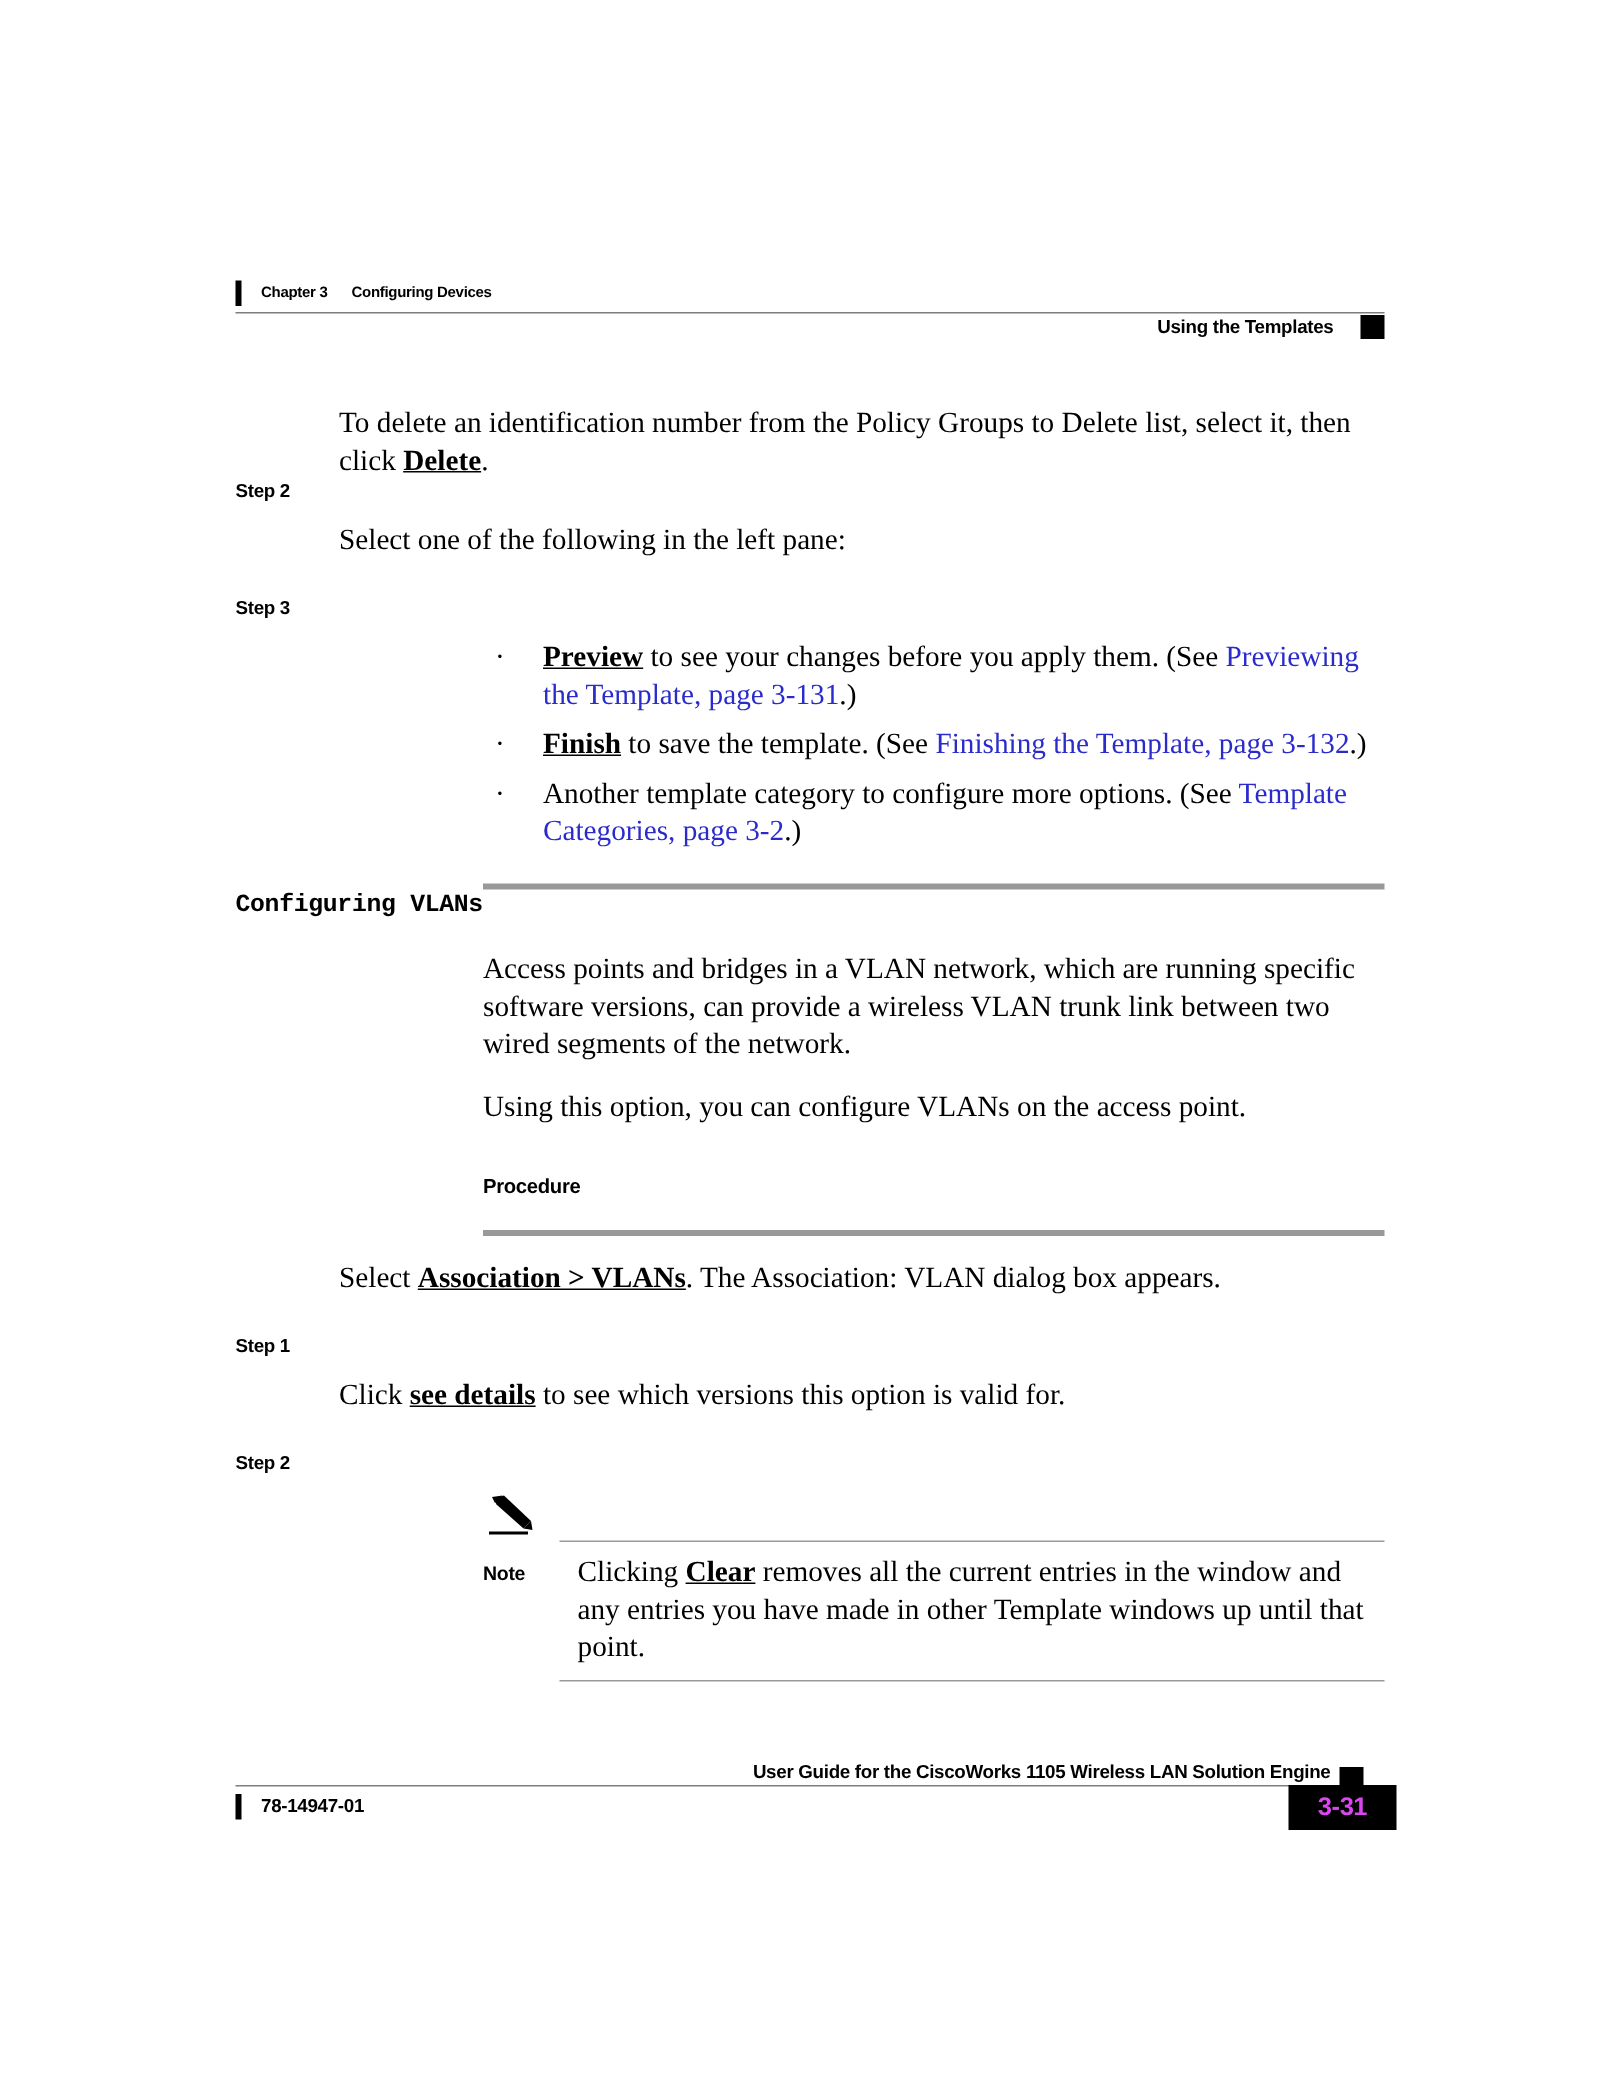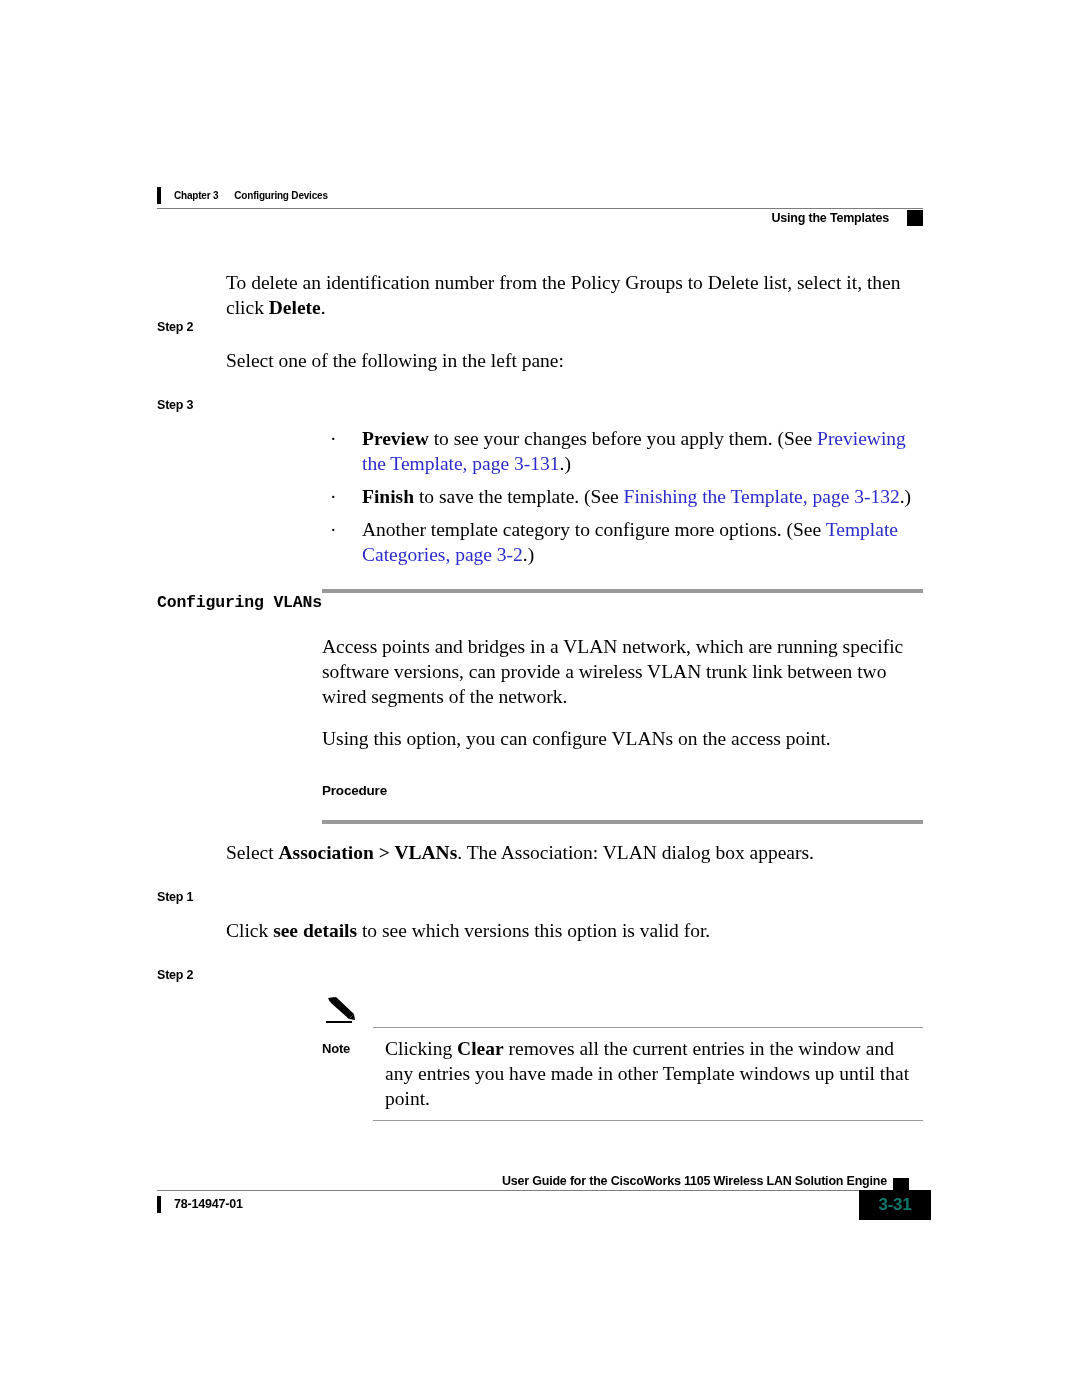--- a/index.html
+++ b/index.html
@@ -127,21 +127,21 @@
   }
   .bullet-item .dot {
     position: absolute;
     left: 8px;
     top: 0;
     font-size: 19.5px;
     line-height: 25px;
   }
 
   .link { color: #2b2bcc; }
-  b, .bold { font-weight: bold; }
+  b, .bold { font-weight: bold; text-decoration: underline; }
 
   
   .section-rule {
     margin-left: 165px;
     height: 4px;
     background: #999999;
     margin-top: 22px;
   }
   .section-title {
     font-family: Liberation Mono, monospace;
@@ -280,21 +280,21 @@
     letter-spacing: -0.2px;
     white-space: nowrap;
   }
   .footer-pagebox {
     position: absolute;
     right: -8px;
     top: 0px;
     width: 72px;
     height: 30px;
     background: #000000;
-    color: #0f766e;
+    color: #d946ef;
     font-family: "Liberation Sans", "DejaVu Sans", sans-serif;
     font-weight: bold;
     font-size: 17px;
     letter-spacing: -0.3px;
     display: flex;
     align-items: center;
     justify-content: center;
   }
 </style>
 </head>

